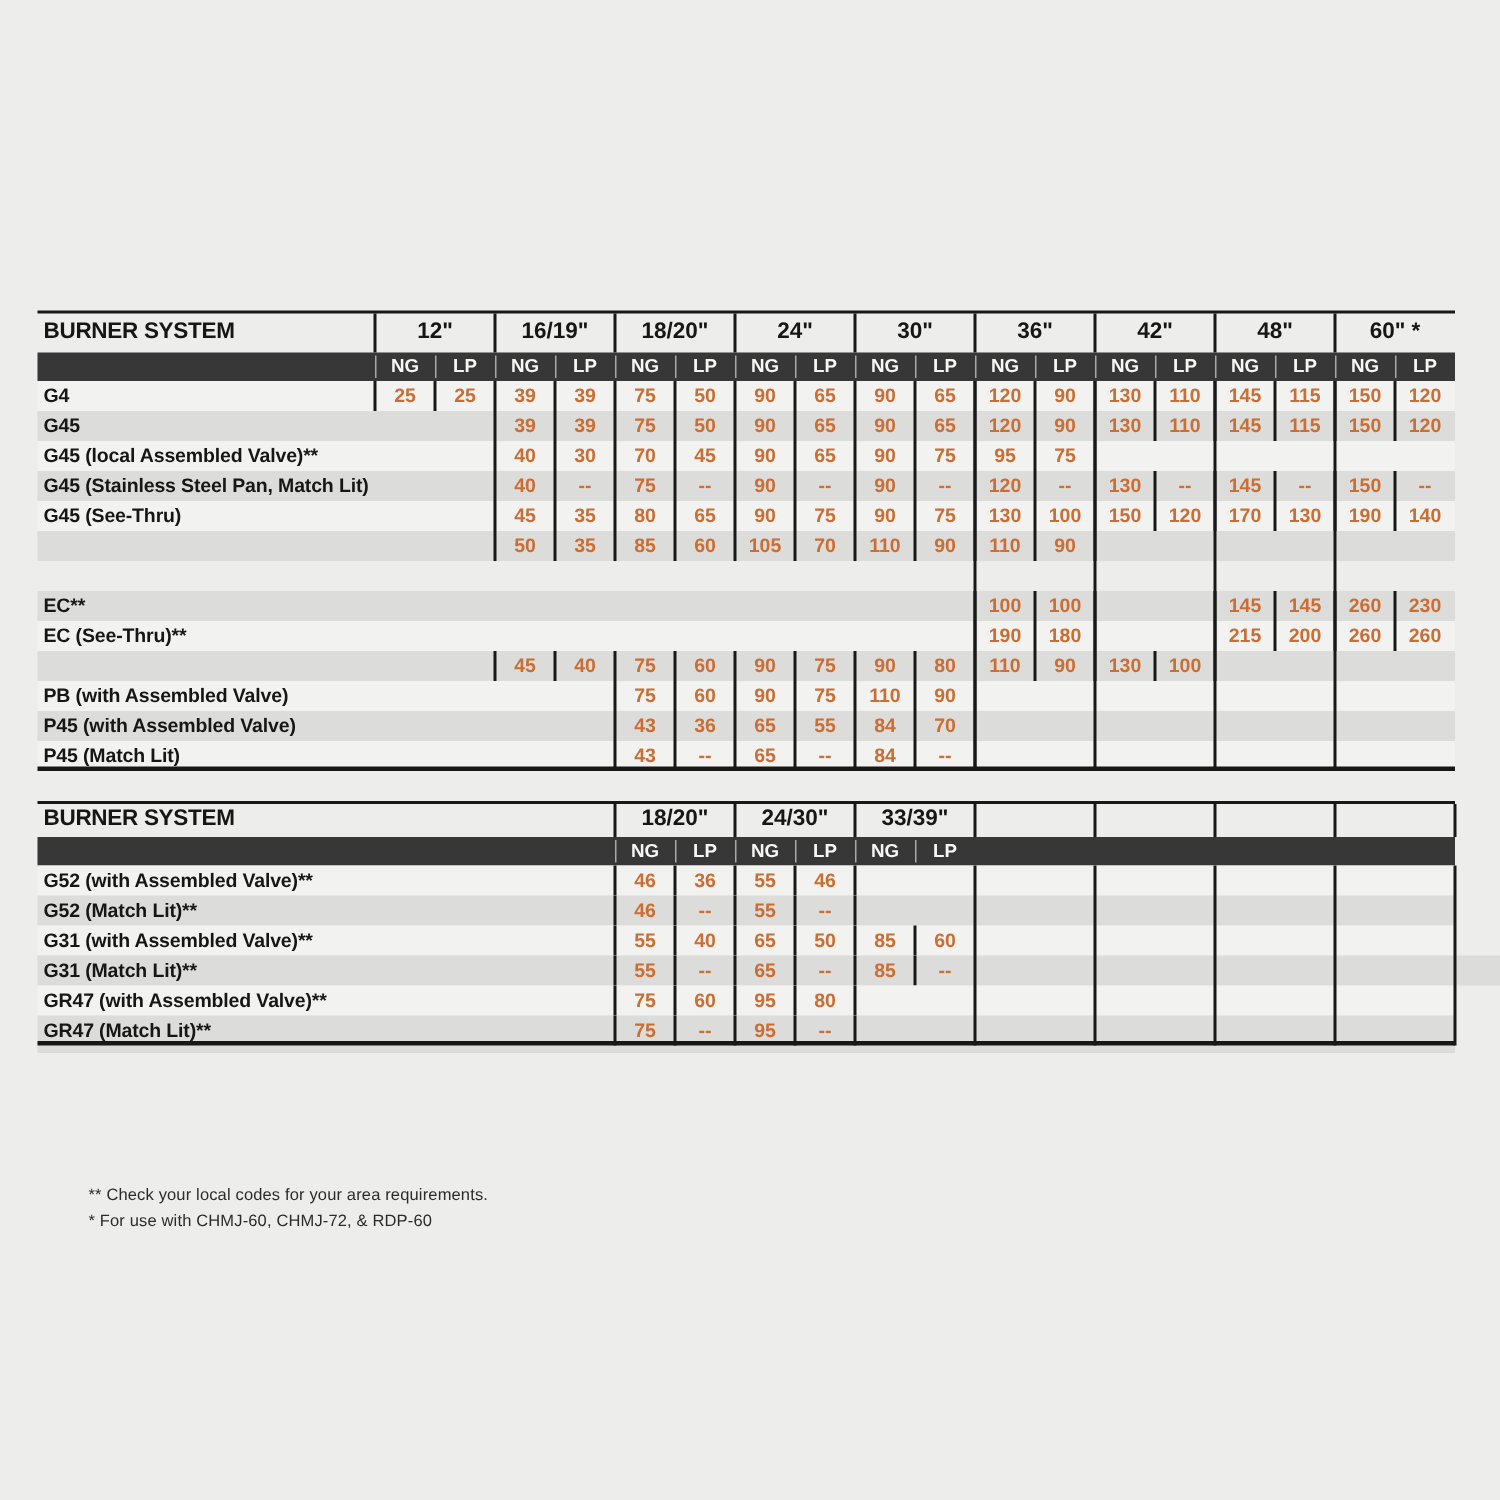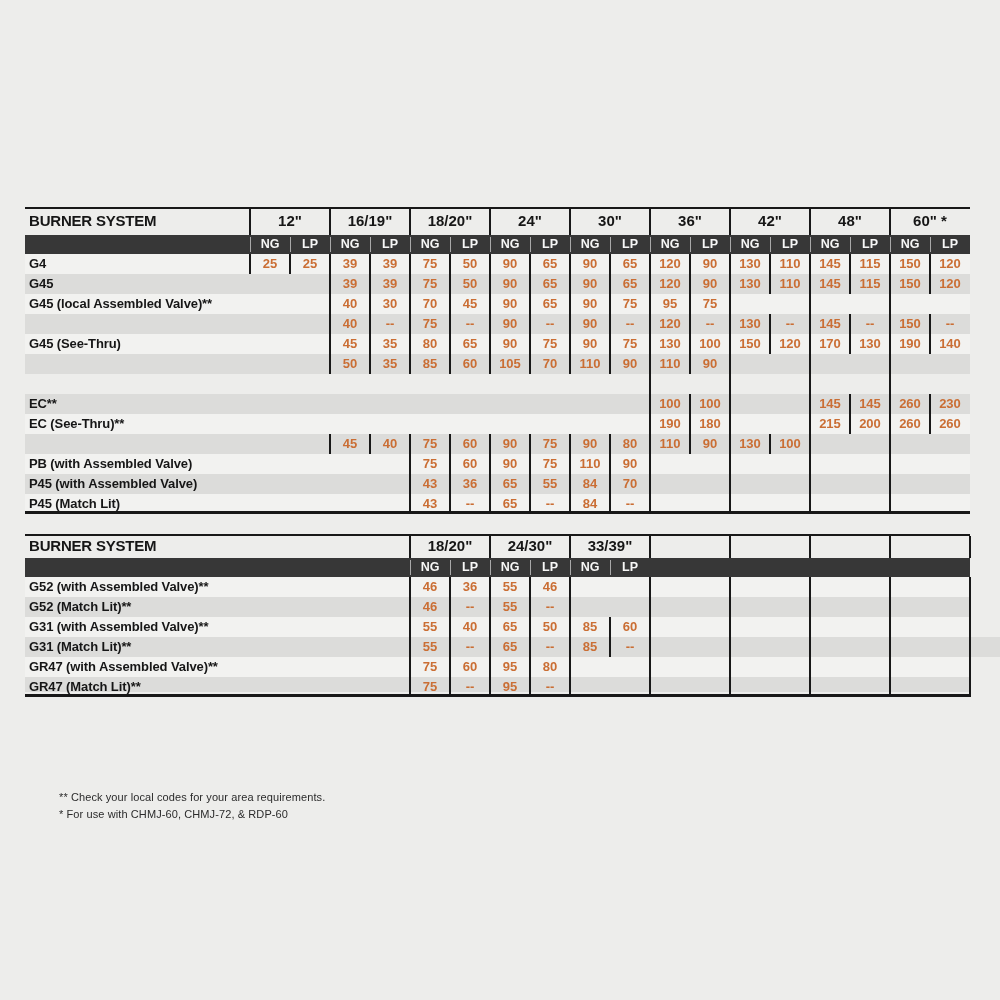--- a/index.html
+++ b/index.html
@@ -180,20 +180,21 @@
         <div class="vline" style="left: 544px; top: 0px; width: 2px; height: 20px;"></div>
         <div class="bval" style="left: 585px; top: 0px; width: 40px; line-height: 20px;">75</div>
         <div class="vline" style="left: 584px; top: 0px; width: 2px; height: 20px;"></div>
         <div class="bval" style="left: 625px; top: 0px; width: 40px; line-height: 20px;">95</div>
         <div class="vline" style="left: 624px; top: 0px; width: 2px; height: 20px;"></div>
         <div class="bval" style="left: 665px; top: 0px; width: 40px; line-height: 20px;">75</div>
         <div class="vline" style="left: 664px; top: 0px; width: 2px; height: 20px;"></div>
         <div class="vline" style="left: 704px; top: 0px; width: 2px; height: 20px;"></div>
       </div>
       <div class="trow" style="left: 0px; top: 107px; width: 945px; height: 20px; background: var(--row-gray);">
+        <div class="bname" style="line-height: 20px;">G45 (Stainless Steel Pan, Match Lit)</div>
         <div class="bval" style="left: 305px; top: 0px; width: 40px; line-height: 20px;">40</div>
         <div class="vline" style="left: 304px; top: 0px; width: 2px; height: 20px;"></div>
         <div class="bval" style="left: 345px; top: 0px; width: 40px; line-height: 20px;">--</div>
         <div class="vline" style="left: 344px; top: 0px; width: 2px; height: 20px;"></div>
         <div class="bval" style="left: 385px; top: 0px; width: 40px; line-height: 20px;">75</div>
         <div class="vline" style="left: 384px; top: 0px; width: 2px; height: 20px;"></div>
         <div class="bval" style="left: 425px; top: 0px; width: 40px; line-height: 20px;">--</div>
         <div class="vline" style="left: 424px; top: 0px; width: 2px; height: 20px;"></div>
         <div class="bval" style="left: 465px; top: 0px; width: 40px; line-height: 20px;">90</div>
         <div class="vline" style="left: 464px; top: 0px; width: 2px; height: 20px;"></div>
@@ -494,21 +495,21 @@
         <div class="bval" style="left: 385px; top: 0px; width: 40px; line-height: 20px;">75</div>
         <div class="vline" style="left: 384px; top: 0px; width: 2px; height: 20px;"></div>
         <div class="bval" style="left: 425px; top: 0px; width: 40px; line-height: 20px;">60</div>
         <div class="vline" style="left: 424px; top: 0px; width: 2px; height: 20px;"></div>
         <div class="bval" style="left: 465px; top: 0px; width: 40px; line-height: 20px;">95</div>
         <div class="vline" style="left: 464px; top: 0px; width: 2px; height: 20px;"></div>
         <div class="bval" style="left: 505px; top: 0px; width: 40px; line-height: 20px;">80</div>
         <div class="vline" style="left: 504px; top: 0px; width: 2px; height: 20px;"></div>
         <div class="vline" style="left: 544px; top: 0px; width: 2px; height: 20px;"></div>
       </div>
-      <div class="trow" style="left: 0px; top: 143px; width: 945px; height: 15px; background: var(--row-gray);">
+      <div class="trow" style="left: 0px; top: 143px; width: 945px; height: 25px; background: var(--row-gray);">
         <div class="bname" style="line-height: 20px;">GR47 (Match Lit)**</div>
         <div class="bval" style="left: 385px; top: 0px; width: 40px; line-height: 20px;">75</div>
         <div class="vline" style="left: 384px; top: 0px; width: 2px; height: 20px;"></div>
         <div class="bval" style="left: 425px; top: 0px; width: 40px; line-height: 20px;">--</div>
         <div class="vline" style="left: 424px; top: 0px; width: 2px; height: 20px;"></div>
         <div class="bval" style="left: 465px; top: 0px; width: 40px; line-height: 20px;">95</div>
         <div class="vline" style="left: 464px; top: 0px; width: 2px; height: 20px;"></div>
         <div class="bval" style="left: 505px; top: 0px; width: 40px; line-height: 20px;">--</div>
         <div class="vline" style="left: 504px; top: 0px; width: 2px; height: 20px;"></div>
         <div class="vline" style="left: 544px; top: 0px; width: 2px; height: 20px;"></div>

